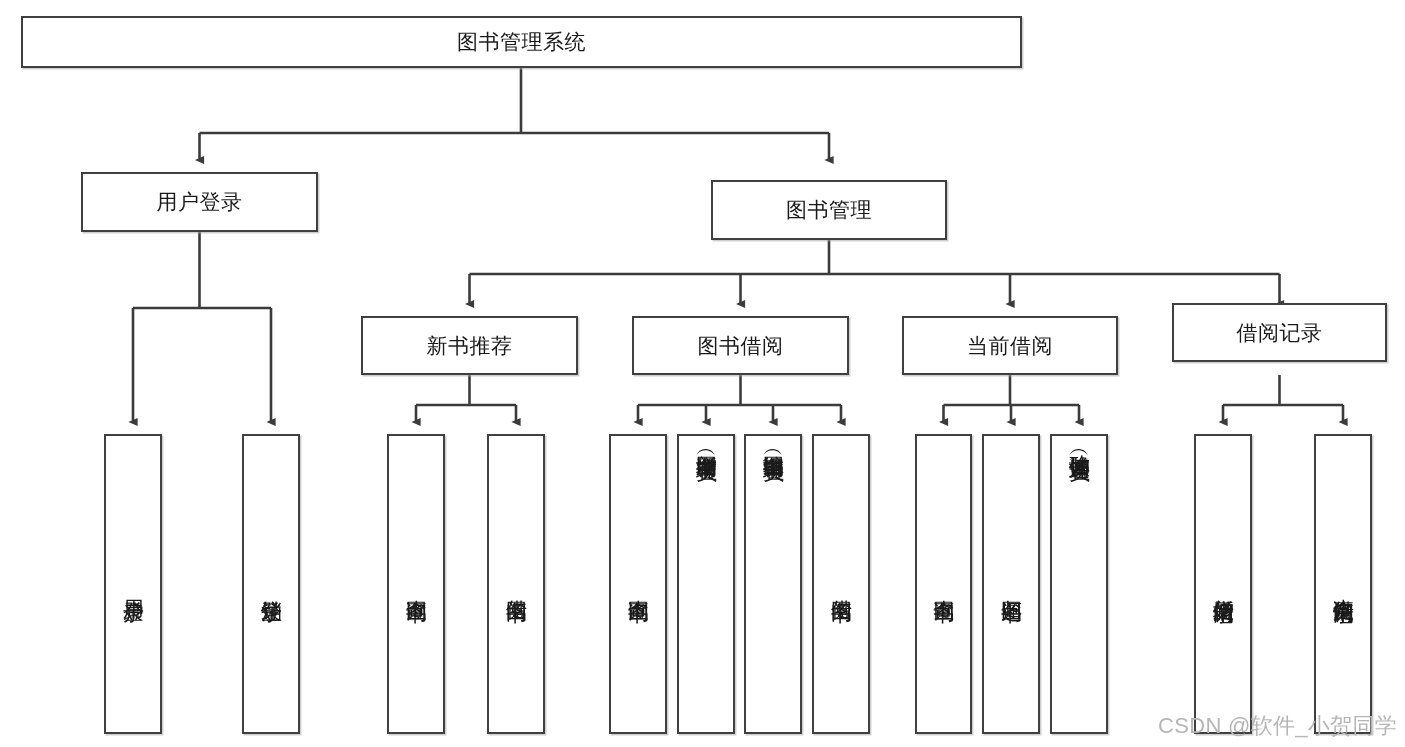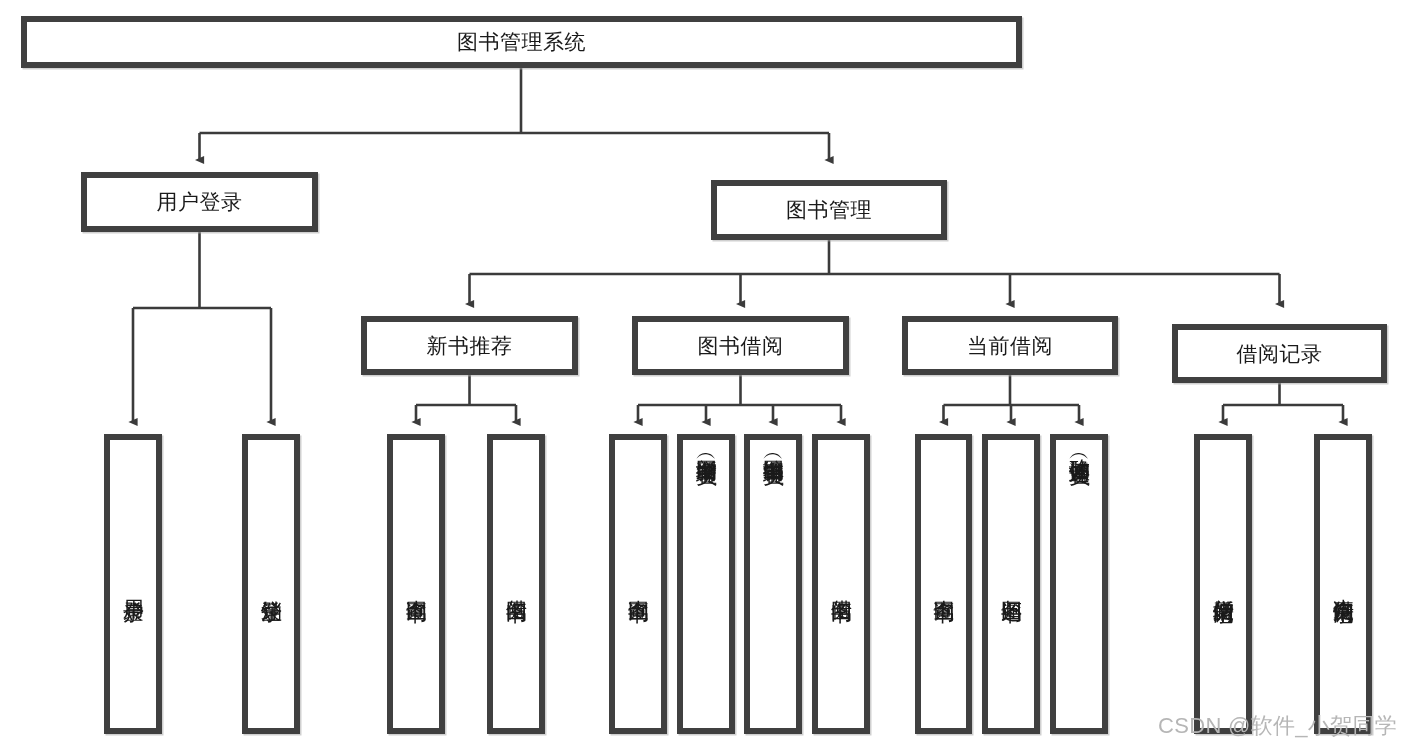--- a/index.html
+++ b/index.html
@@ -22,21 +22,21 @@
   svg.tree-canvas {
     position: absolute;
     top: 0; left: 0;
     width: 1405px;
     height: 747px;
     display: block;
   }
   .node-box {
     position: absolute;
     box-sizing: border-box;
-    border: 6px solid #404040;
+    border: 2px solid #404040;
     background: #ffffff;
     display: flex;
     align-items: center;
     justify-content: center;
     box-shadow: 1.5px 1.5px 0 rgba(170,170,170,0.55);
   }
   .node-label-h {
     font-size: 21px;
     color: #1a1a1a;
     letter-spacing: 0.5px;
@@ -140,21 +140,21 @@
 
   <div class="node-box" style="left: 632px; top: 316px; width: 217px; height: 59px;">
     <span class="node-label-h">图书借阅</span>
   </div>
   <div class="node-box" style="left: 361px; top: 316px; width: 217px; height: 59px;">
     <span class="node-label-h">新书推荐</span>
   </div>
   <div class="node-box" style="left: 902px; top: 316px; width: 216px; height: 59px;">
     <span class="node-label-h">当前借阅</span>
   </div>
-  <div class="node-box" style="left: 1172px; top: 324px; width: 215px; height: 59px;">
+  <div class="node-box" style="left: 1172px; top: 303px; width: 215px; height: 59px;">
     <span class="node-label-h">借阅记录</span>
   </div>
 
   <div class="node-box vertical centered" style="left: 104px; top: 434px; width: 58px; height: 300px;">
     <span class="node-label-v">用户登录</span>
   </div>
   <div class="node-box vertical centered" style="left: 242px; top: 434px; width: 58px; height: 300px;">
     <span class="node-label-v">注销登录</span>
   </div>
   <div class="node-box vertical centered" style="left: 387px; top: 434px; width: 58px; height: 300px;">

